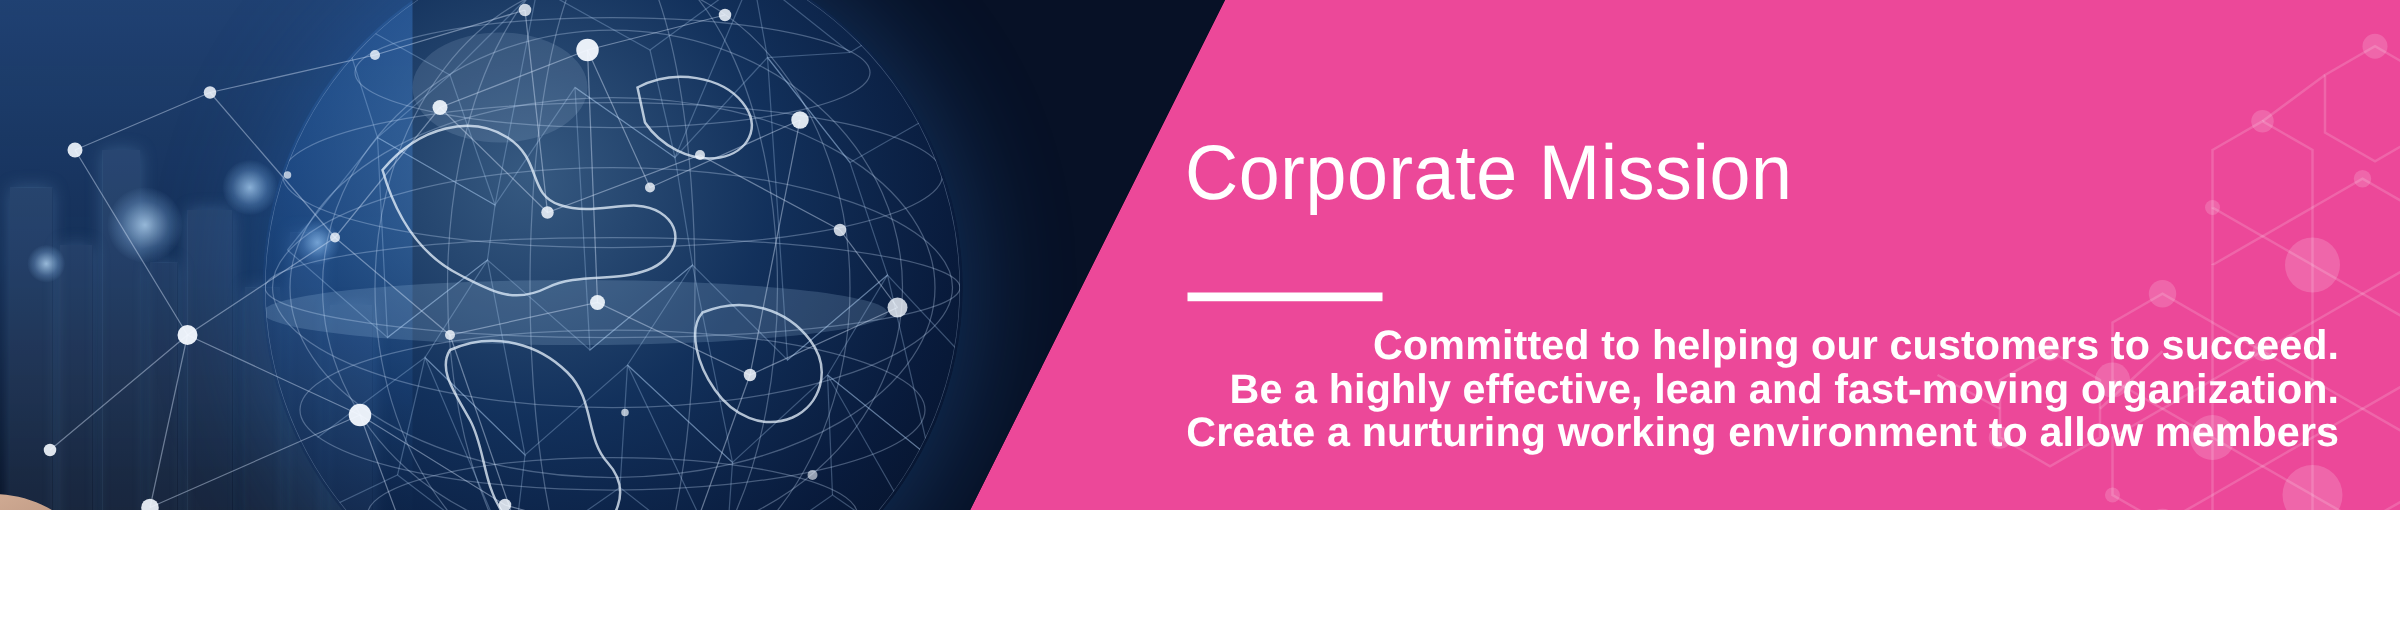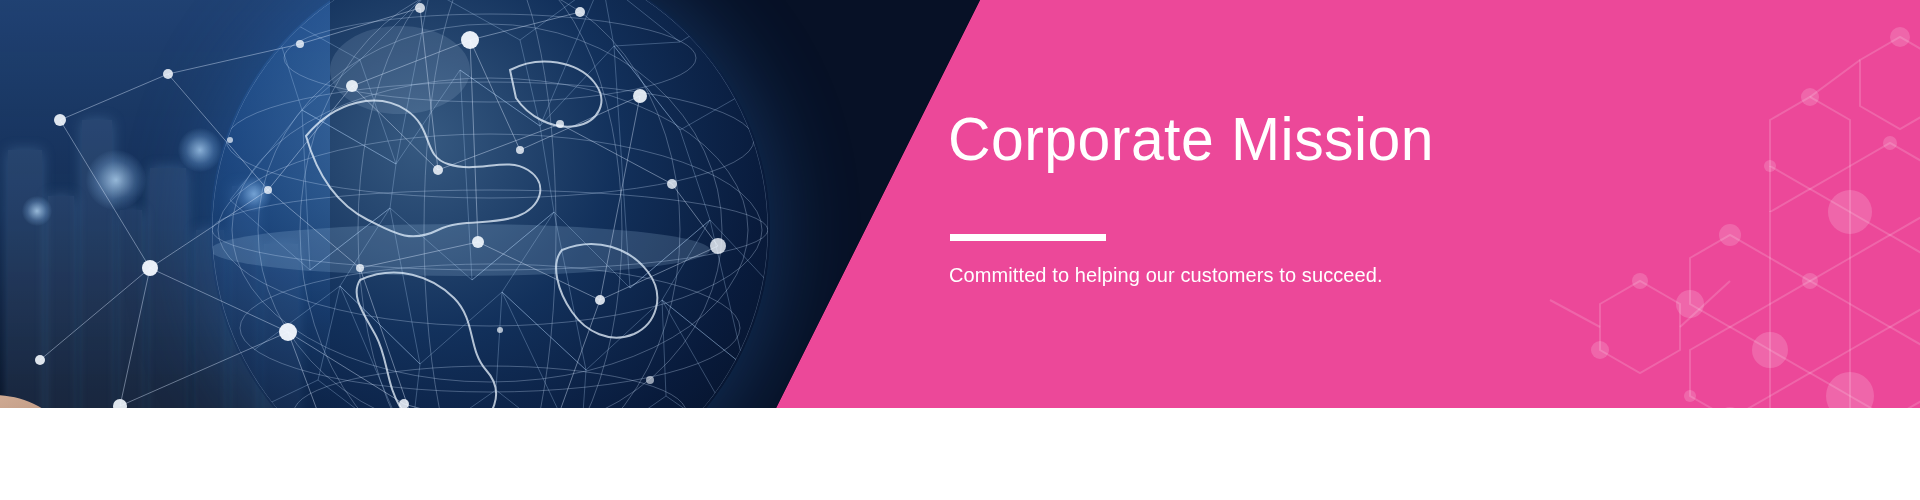--- a/index.html
+++ b/index.html
@@ -130,22 +130,22 @@
     position: absolute;
     left: 1px;
     top: 258px;
     margin: 0;
     padding: 0;
     list-style: none;
   }
   .mission-lines li {
     color: #ffffff;
     font-family: "Liberation Sans", sans-serif;
-    font-size: 20px;
-    font-weight: 400;
+    font-size: 33px;
+    font-weight: 700;
     line-height: 35px;
     white-space: pre;
     letter-spacing: 0.1px;
     text-align: right;
   }
 </style>
 </head>
 <body>
 
 <div id="banner">
@@ -340,16 +340,18 @@
     </svg>
   </div>
 
   <div class="content">
     <h1 class="page-title">Corporate Mission</h1>
 
     <div class="divider"></div>
 
     <ul class="mission-lines">
       <li>Committed to helping our customers to succeed.</li>
+      <li>Be a highly effective, lean and fast-moving organization.</li>
+      <li>Create a nurturing working environment to allow members</li>
     </ul>
   </div>
 
 </div>
 
 </body></html>

